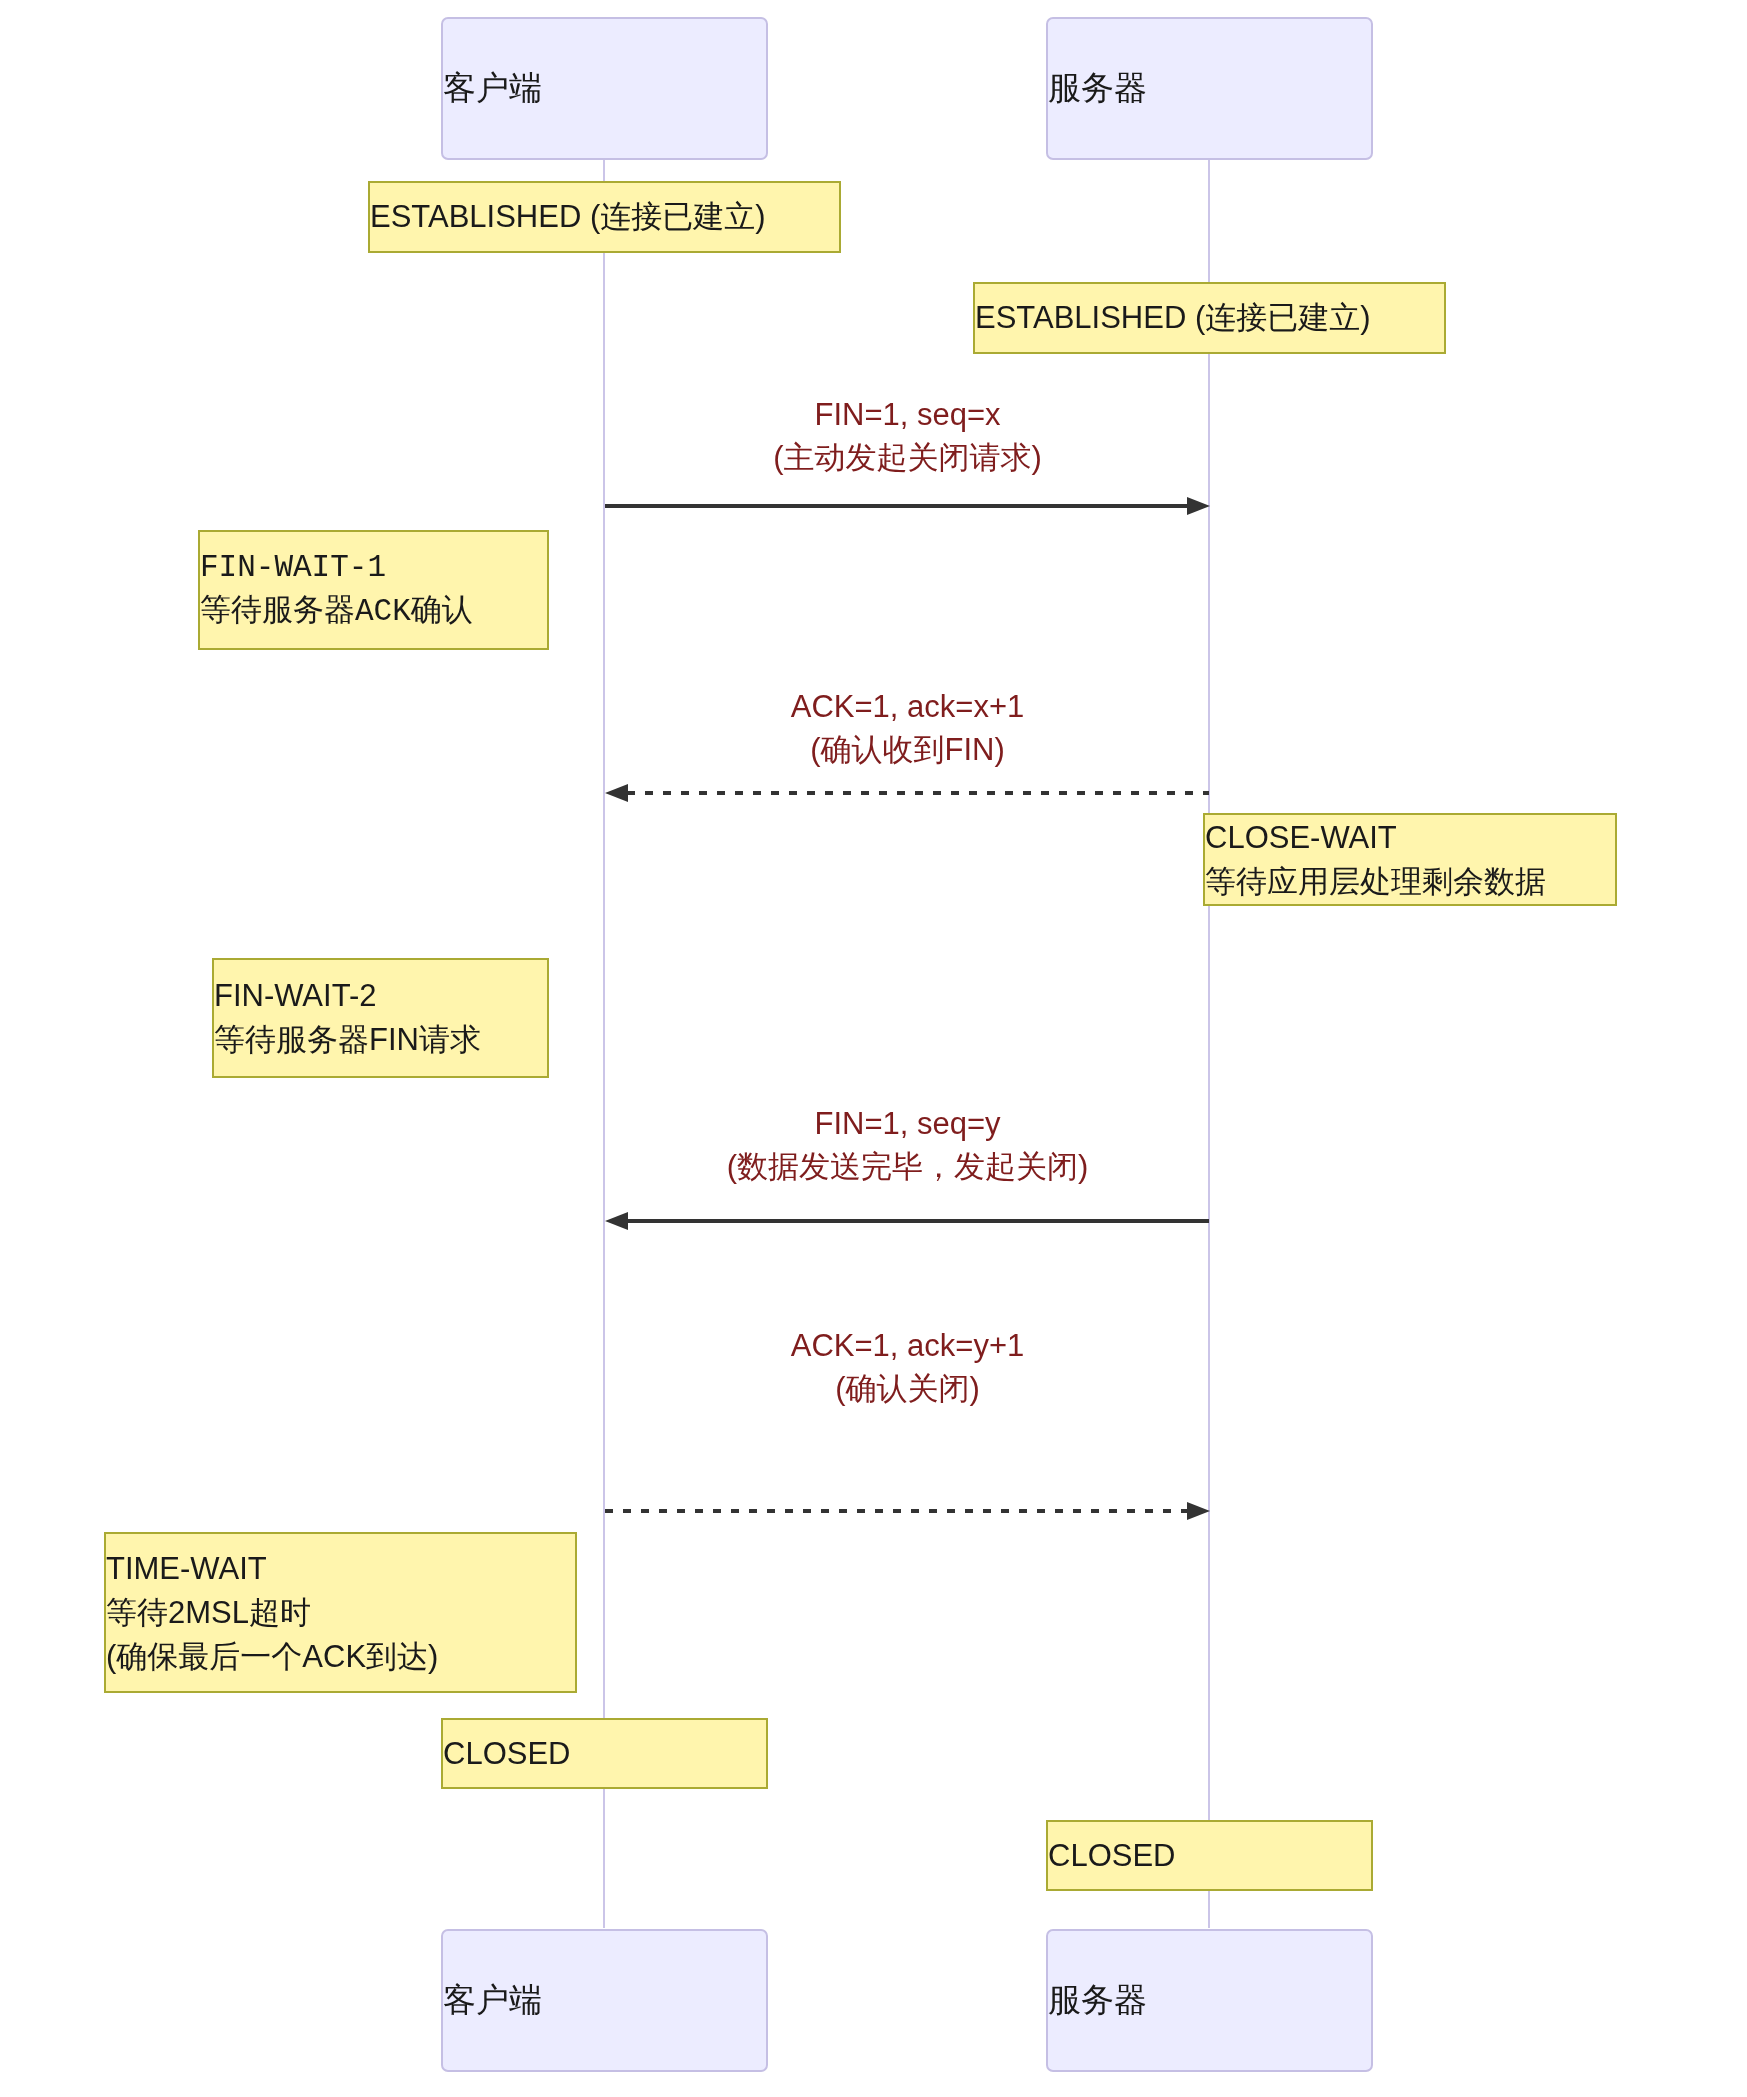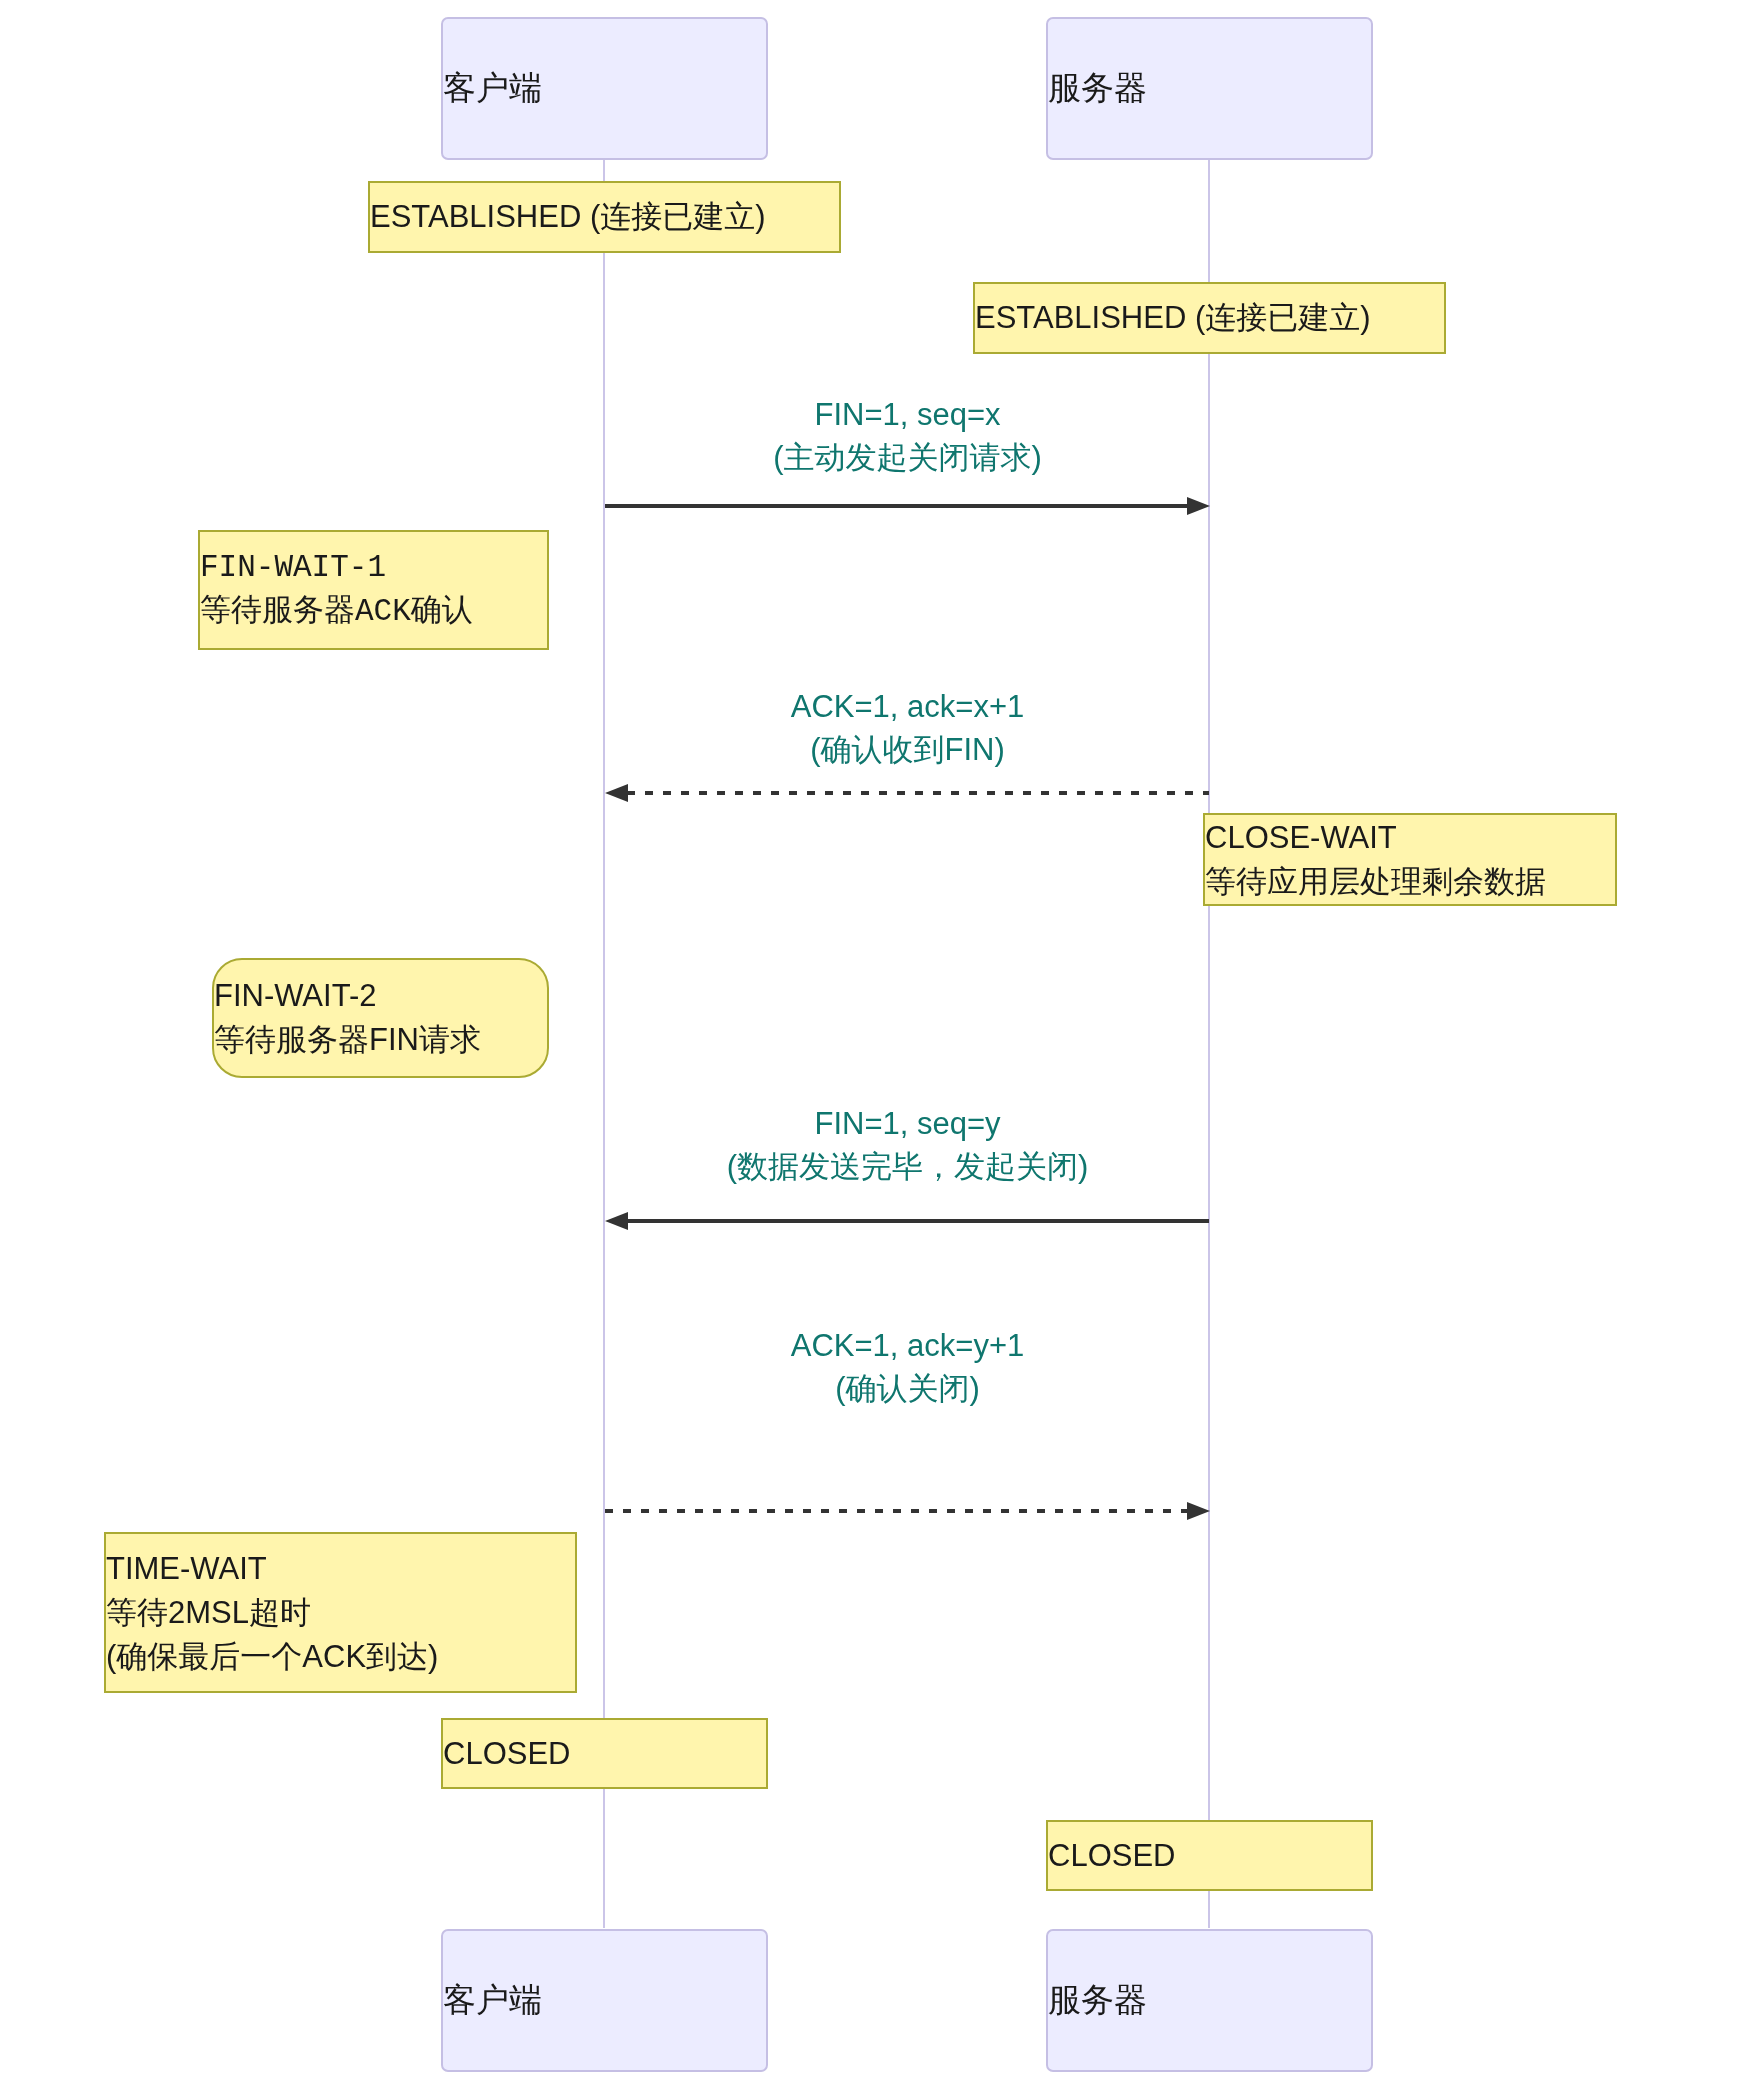--- a/index.html
+++ b/index.html
@@ -46,21 +46,21 @@
     z-index: 3;
     box-sizing: border-box;
   }
   .msg-text {
     position: absolute;
     left: 605px;
     width: 605px;
     text-align: center;
     font-size: 31px;
     line-height: 43px;
-    color: #0f766e;
+    color: #7f1d1d;
     z-index: 2;
   }
   .arrow {
     position: absolute;
     height: 19.5px;
     z-index: 2;
   }
   .arrow .line {
     position: absolute;
     top: 8.3px;
@@ -129,21 +129,21 @@
   <div class="arrow" style="left:605px; top:783px; width:605px;">
     <div class="line dashed" style="left:22px; width:582px;"></div>
     <div class="head-left"></div>
   </div>
 
   <div class="note" style="left:1203px; top:813px; width:414px; height:93px;">
     <div>CLOSE-WAIT</div>
     <div>等待应用层处理剩余数据</div>
   </div>
 
-  <div class="note" style="left:212px; top:958px; width:337px; height:120px;border-radius:30px;">
+  <div class="note" style="left:212px; top:958px; width:337px; height:120px;">
     <div>FIN-WAIT-2</div>
     <div>等待服务器FIN请求</div>
   </div>
 
   <div class="msg-text" style="top:1102px;">
     <div>FIN=1, seq=y</div>
     <div>(数据发送完毕，发起关闭)</div>
   </div>
   <div class="arrow" style="left:605px; top:1211px; width:605px;">
     <div class="line solid" style="left:22px; width:582px;"></div>

